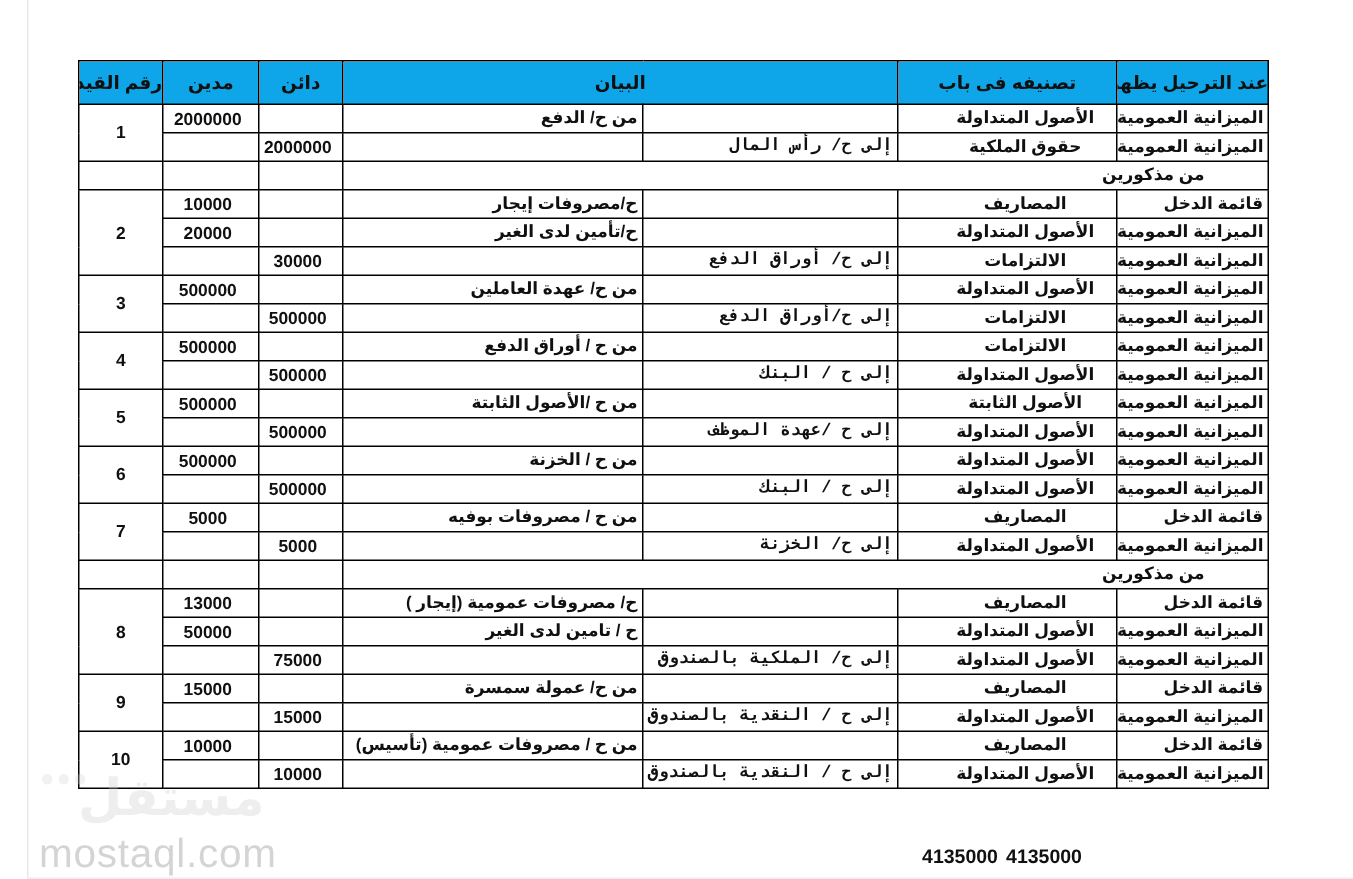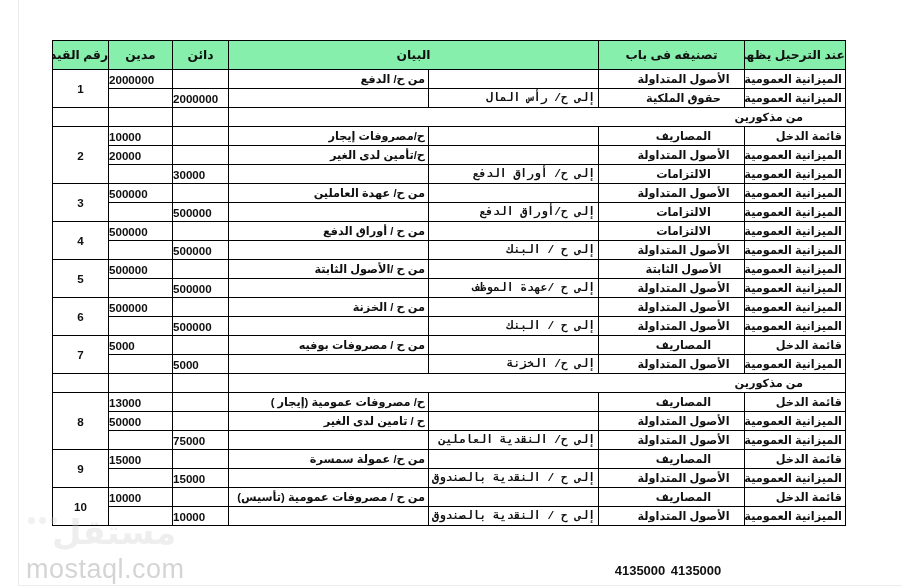--- a/index.html
+++ b/index.html
@@ -43,32 +43,32 @@
     padding:0;
     height:18px;
     font-size:11.3px;
     font-weight:bold;
     color:#101010;
     white-space:nowrap;
     overflow:hidden;
     line-height:17px;
   }
   thead th{
-    background:#86efac;
+    background:#0ea5e9;
     text-align:center;
     height:28px;
     line-height:28px;
     font-size:12.3px;
   }
   
   td.appear {text-align:right;padding-right:3px;}
   td.class  {text-align:center;padding-left:24px;}
   td.dside  {text-align:right;padding-right:3px;}
   td.cside  {text-align:right;padding-right:3px;font-family:Liberation Mono, monospace;}
-  td.num    {text-align:left;padding-right:4px;font-size:11.6px;}
+  td.num    {text-align:center;padding-right:4px;font-size:11.6px;}
   td.no     {text-align:center;font-size:11.6px;}
   td.mention{text-align:right;padding-right:42px;}
 
   
   #totals{
     position:absolute;
     top:563px;left:53px;
     width:793px;
     height:18px;
   }
@@ -282,21 +282,21 @@
           <td class="appear">الميزانية العمومية (م/ع)</td>
           <td class="class">الأصول المتداولة</td>
           <td class="cside"></td>
           <td class="dside">ح / تامين لدى الغير</td>
           <td class="num"></td>
           <td class="num">50000</td>
         </tr>
         <tr>
           <td class="appear">الميزانية العمومية (م/ع)</td>
           <td class="class">الأصول المتداولة</td>
-          <td class="cside">إلى ح/ النقدية العاملين</td>
+          <td class="cside">إلى ح/ الملكية بالصندوق</td>
           <td class="dside"></td>
           <td class="num">75000</td>
           <td class="num"></td>
         </tr>
         <tr>
           <td class="appear">قائمة الدخل</td>
           <td class="class">المصاريف</td>
           <td class="cside"></td>
           <td class="dside">من ح/ عمولة سمسرة</td>
           <td class="num"></td>

